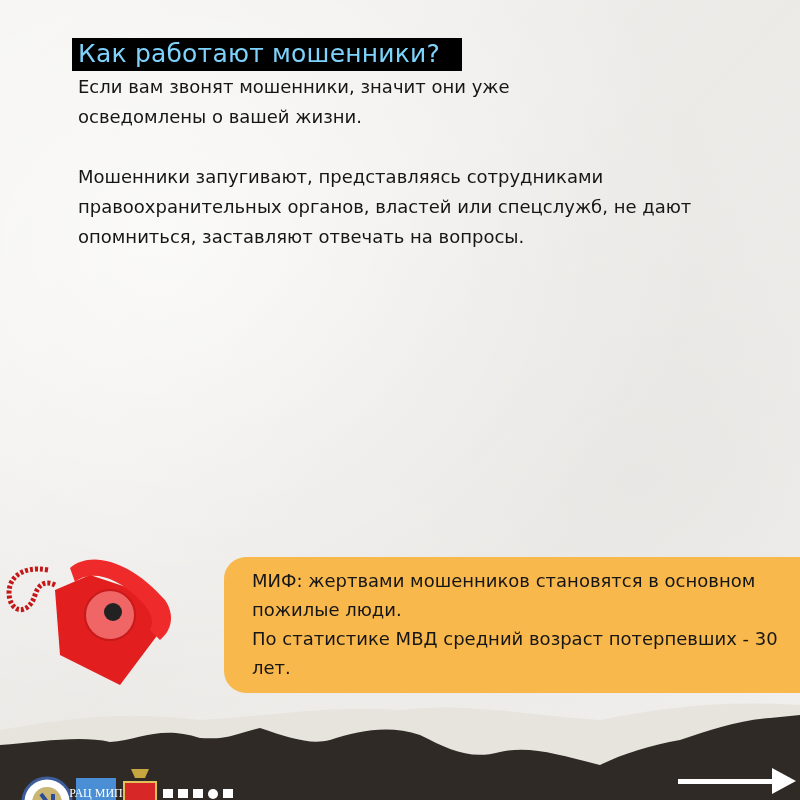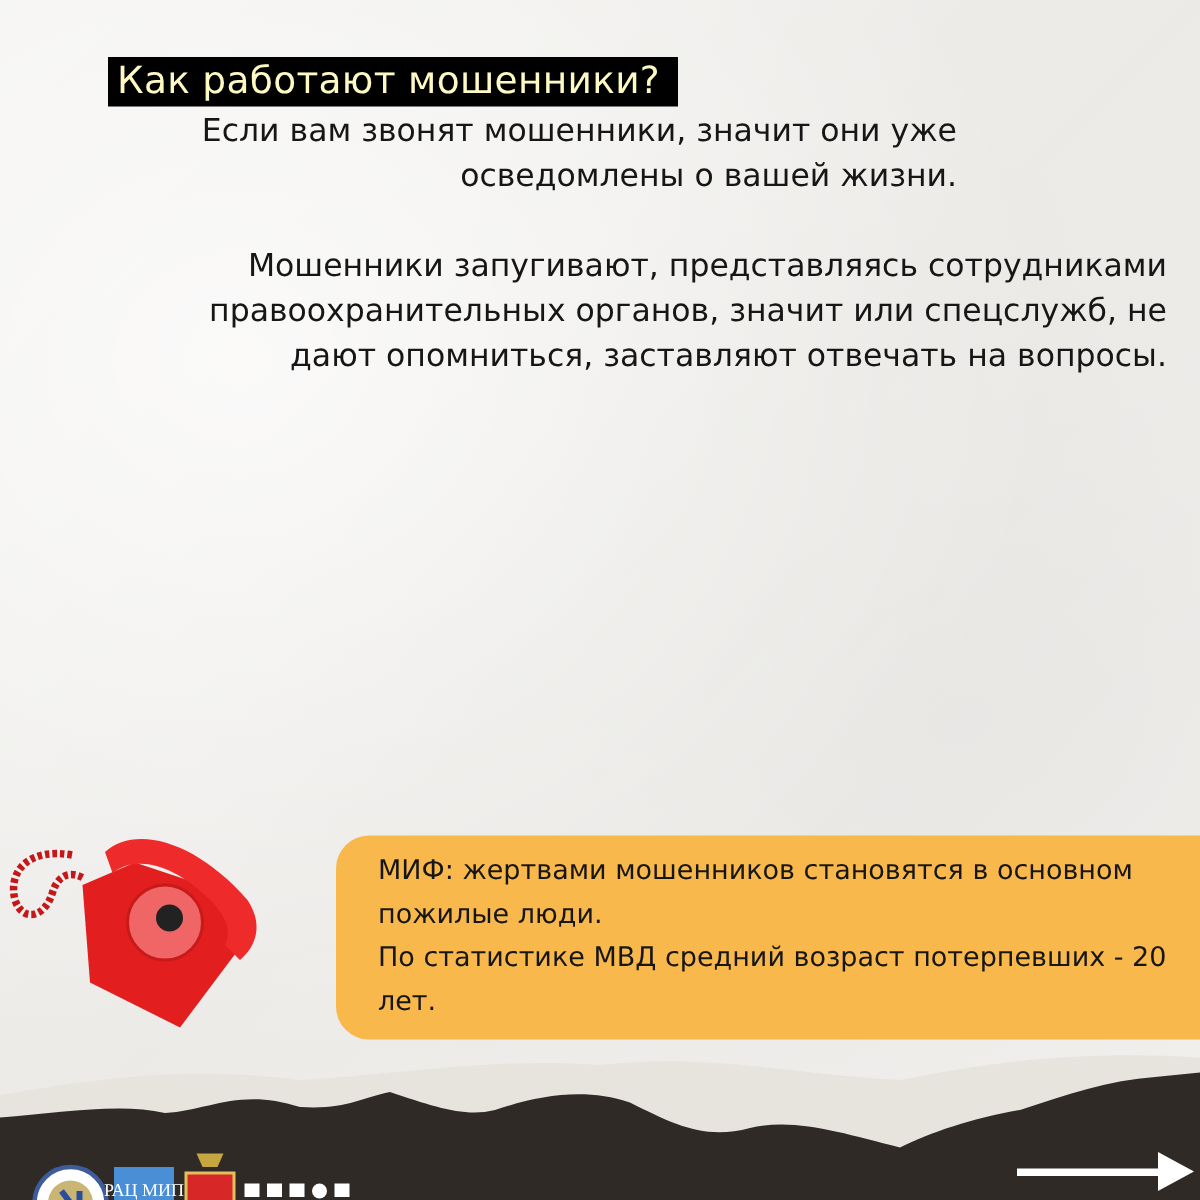--- a/index.html
+++ b/index.html
@@ -3,56 +3,56 @@
 <meta charset="utf-8">
 <style>
   html,body{margin:0;padding:0;}
   body{width:800px;height:800px;overflow:hidden;position:relative;
     background:#f1f0ee;font-family:"DejaVu Sans","Liberation Sans",sans-serif;color:#161616;}
   .paper{position:absolute;inset:0;
     background:
       radial-gradient(ellipse at 20% 30%, rgba(255,255,255,.7), transparent 60%),
       radial-gradient(ellipse at 80% 60%, rgba(225,224,221,.5), transparent 55%),
       linear-gradient(135deg,#f3f2f0 0%,#eceae7 50%,#f4f3f1 100%);}
-  .title{position:absolute;left:72px;top:38px;background:#000;color:#fef9c3;
-    font-size:25px;line-height:30px;padding:1px 12px 2px 6px;letter-spacing:.2px;}
-  .body-text{position:absolute;left:78px;top:72px;width:700px;font-size:21px;line-height:30px;text-align:right;}
+  .title{position:absolute;left:72px;top:38px;background:#000;color:#7dd3fc;
+    font-size:25px;line-height:30px;padding:1px 22px 2px 6px;letter-spacing:.2px;}
+  .body-text{position:absolute;left:78px;top:72px;width:700px;font-size:18px;line-height:30px;}
   .body-text p{margin:0 0 30px 0;}
   .myth{position:absolute;left:224px;top:557px;width:600px;height:136px;background:#f9b84c;
     border-radius:22px 0 0 22px;}
   .myth-text{position:absolute;left:252px;top:566px;width:540px;font-size:18px;line-height:29px;}
   .phone{position:absolute;left:0;top:540px;width:190px;height:150px;}
   .torn{position:absolute;left:0;top:690px;width:800px;height:110px;}
   .logos{position:absolute;left:0;top:764px;height:65px;width:230px;padding-left:21px;}
   .arrow{position:absolute;left:678px;top:768px;width:118px;height:26px;}
 </style>
 </head>
 <body>
 
 <div class="paper"></div>
 
 <div class="title">Как работают мошенники?</div>
 
 <div class="body-text">
   <p style="width:560px">Если вам звонят мошенники, значит они уже осведомлены о вашей жизни.</p>
-  <p style="width:700px">Мошенники запугивают, представляясь сотрудниками правоохранительных органов, значит или спецслужб, не дают опомниться, заставляют отвечать на вопросы.</p>
+  <p style="width:700px">Мошенники запугивают, представляясь сотрудниками правоохранительных органов, властей или спецслужб, не дают опомниться, заставляют отвечать на вопросы.</p>
 </div>
 
 <svg class="phone" viewBox="0 0 190 150">
   <path d="M48 30 C20 25 5 40 10 60 C15 75 30 72 35 55 C38 45 45 40 55 45" fill="none" stroke="#c41818" stroke-width="5" stroke-dasharray="3 2"></path>
   <path d="M55 50 L60 115 L120 145 L165 85 L150 55 L90 35 Z" fill="#e21e1e"></path>
   <path d="M70 28 C90 10 130 20 165 60 C175 75 172 90 160 100 L150 90 C155 80 150 70 140 60 C115 35 90 30 75 42 Z" fill="#ee2a2a"></path>
   <circle cx="110" cy="75" r="25" fill="#f06565" stroke="#c81a1a" stroke-width="2"></circle>
   <circle cx="113" cy="72" r="9" fill="#222"></circle>
 </svg>
 
 <div class="myth"></div>
 <div class="myth-text">
   <div>МИФ: жертвами мошенников становятся в основном пожилые люди.</div>
-  <div>По статистике МВД средний возраст потерпевших - 20 лет.</div>
+  <div>По статистике МВД средний возраст потерпевших - 30 лет.</div>
 </div>
 
 <svg class="torn" viewBox="0 0 800 110" preserveAspectRatio="none">
   <path d="M0 40 C60 30 120 20 200 30 C280 25 330 15 400 20 C470 12 520 25 600 30 C660 18 720 10 800 15 L800 110 L0 110 Z" fill="#e7e4de"></path>
   <path d="M0 55 C40 52 80 45 110 52 C140 50 160 35 200 48 C230 50 240 42 260 38 C290 48 310 55 330 50 C360 40 390 35 420 45 C450 60 470 70 500 62 C530 55 560 65 600 75 C620 65 650 55 680 50 C710 40 740 30 770 28 L800 25 L800 110 L0 110 Z" fill="#2f2a26"></path>
 </svg>
 
 <div class="logos">
   <svg width="230" height="65" viewBox="0 0 230 65">
     <g>

